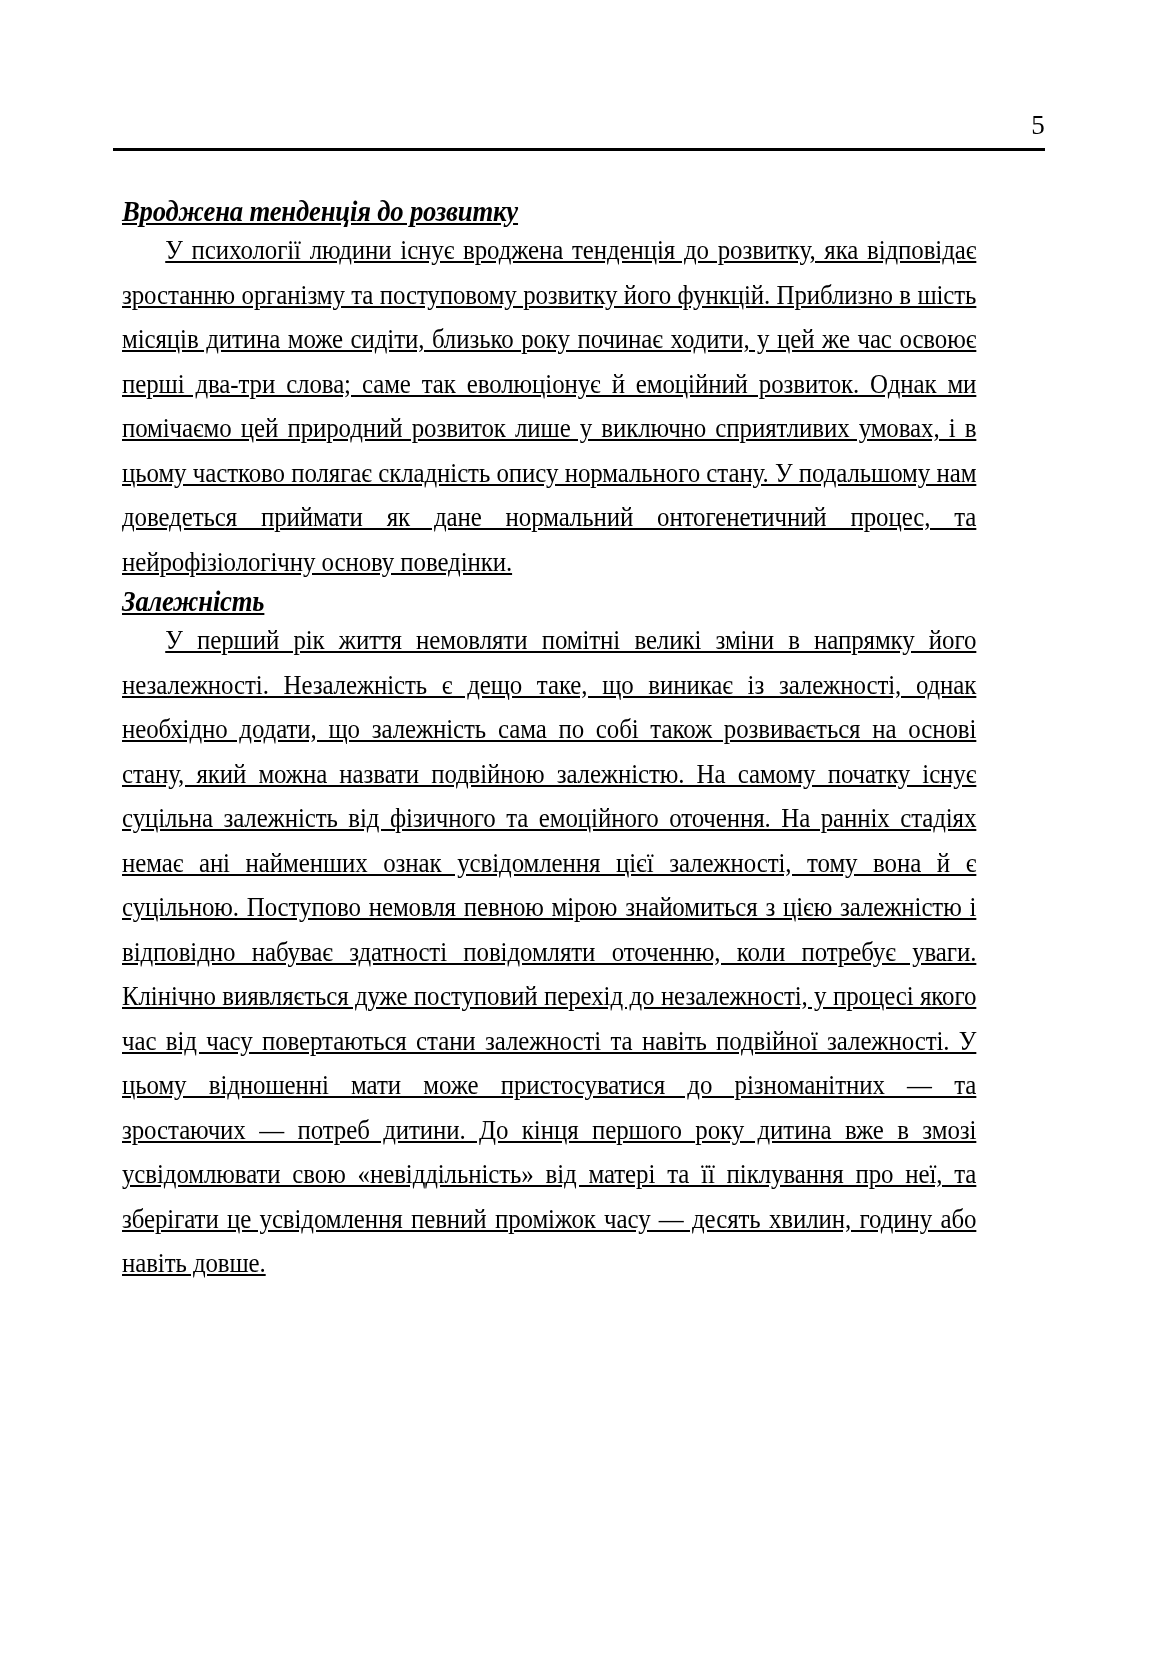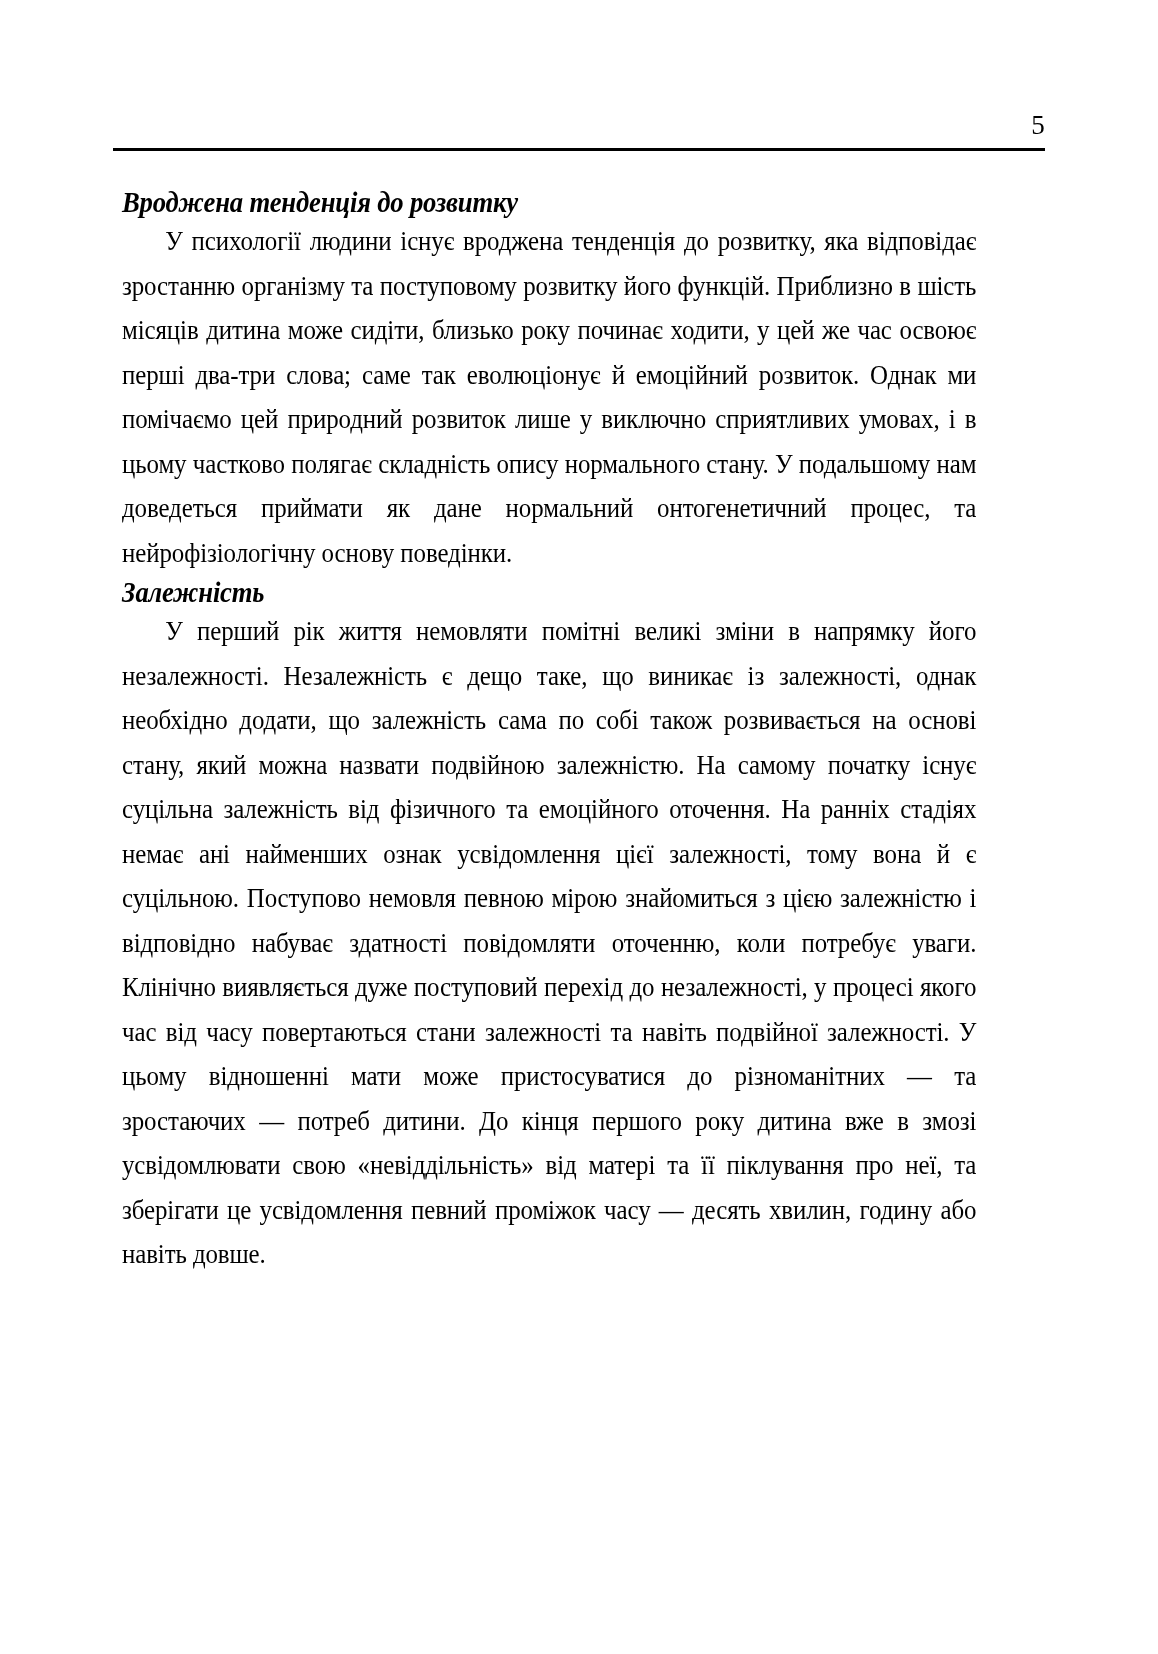--- a/index.html
+++ b/index.html
@@ -45,22 +45,23 @@
   .header-rule {
     margin-top: 8px;
     border-top: 3px solid #000000;
     width: 100%;
   }
 
   
   .content {
     position: absolute;
     left: 122px;
-    top: 185px;
+    top: 194px;
     width: 855px;
+    text-decoration: underline;
   }
 
   h2.section-heading {
     font-family: "Liberation Serif", "DejaVu Serif", serif;
     font-weight: bold;
     font-style: italic;
     font-size: 29px;
     line-height: 34px;
     margin: 0;
     padding: 0;

